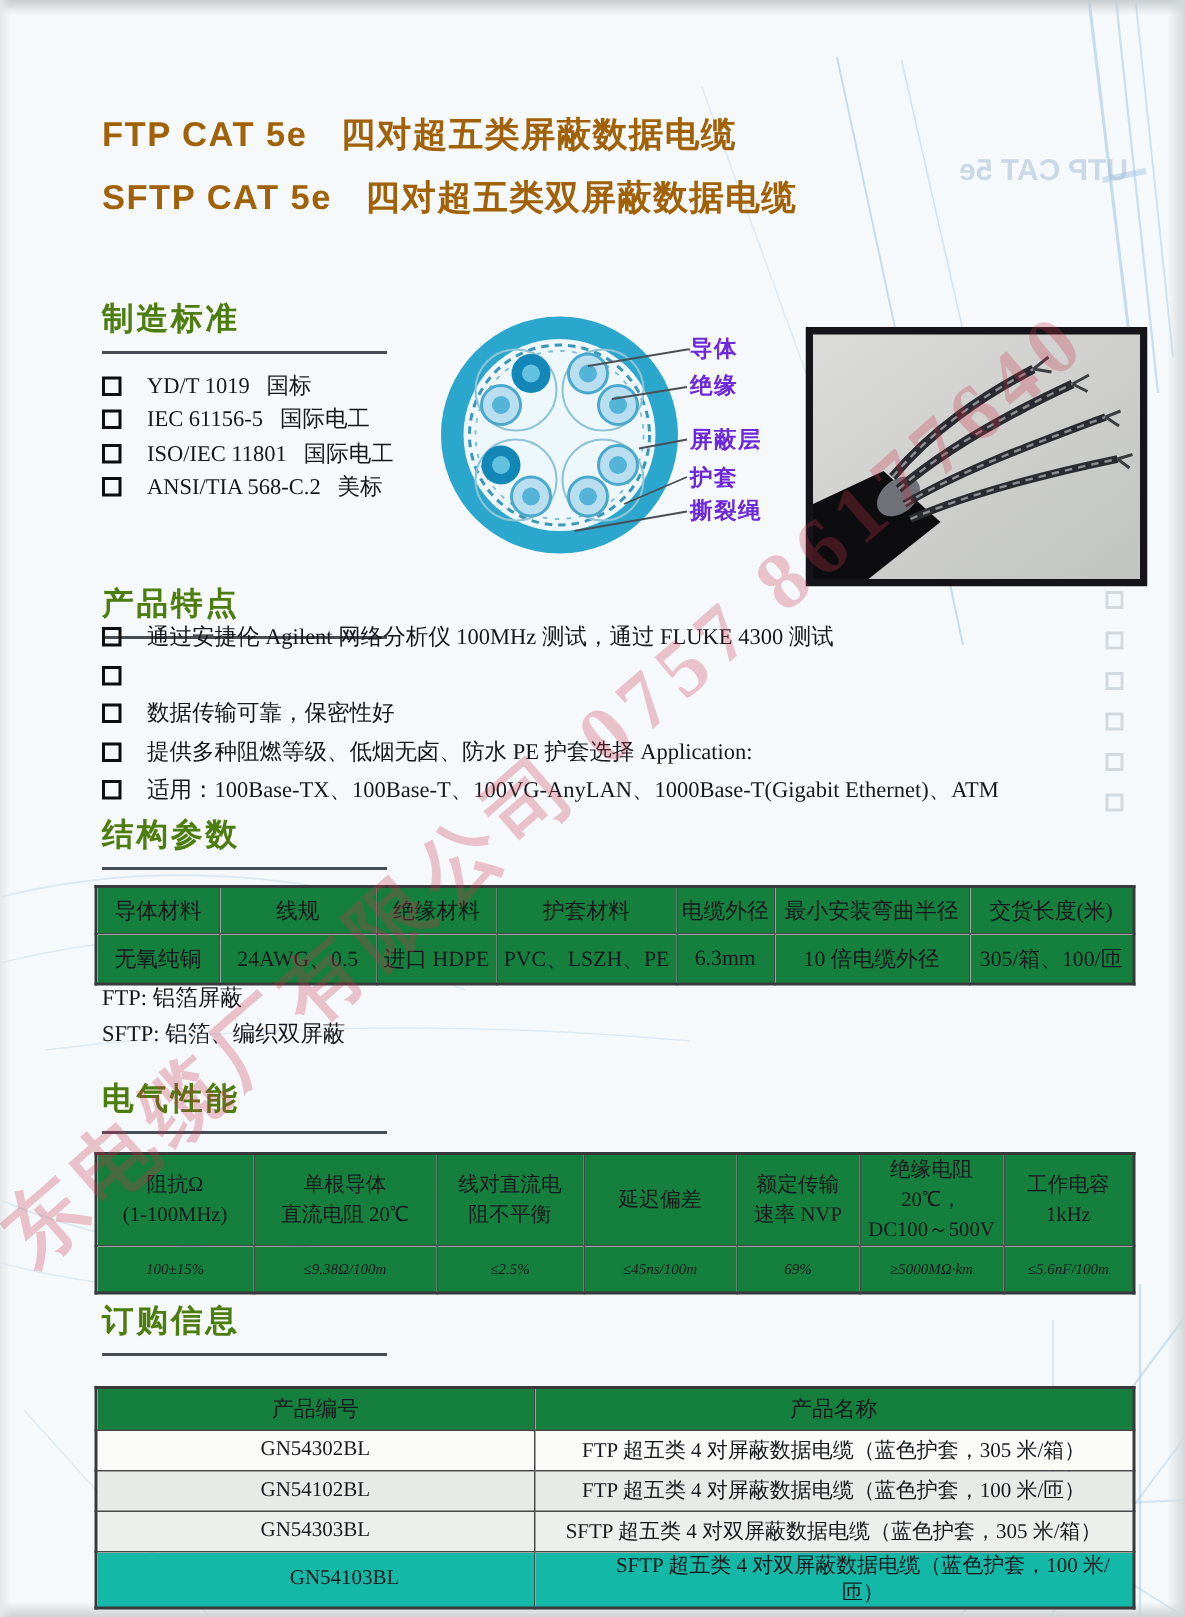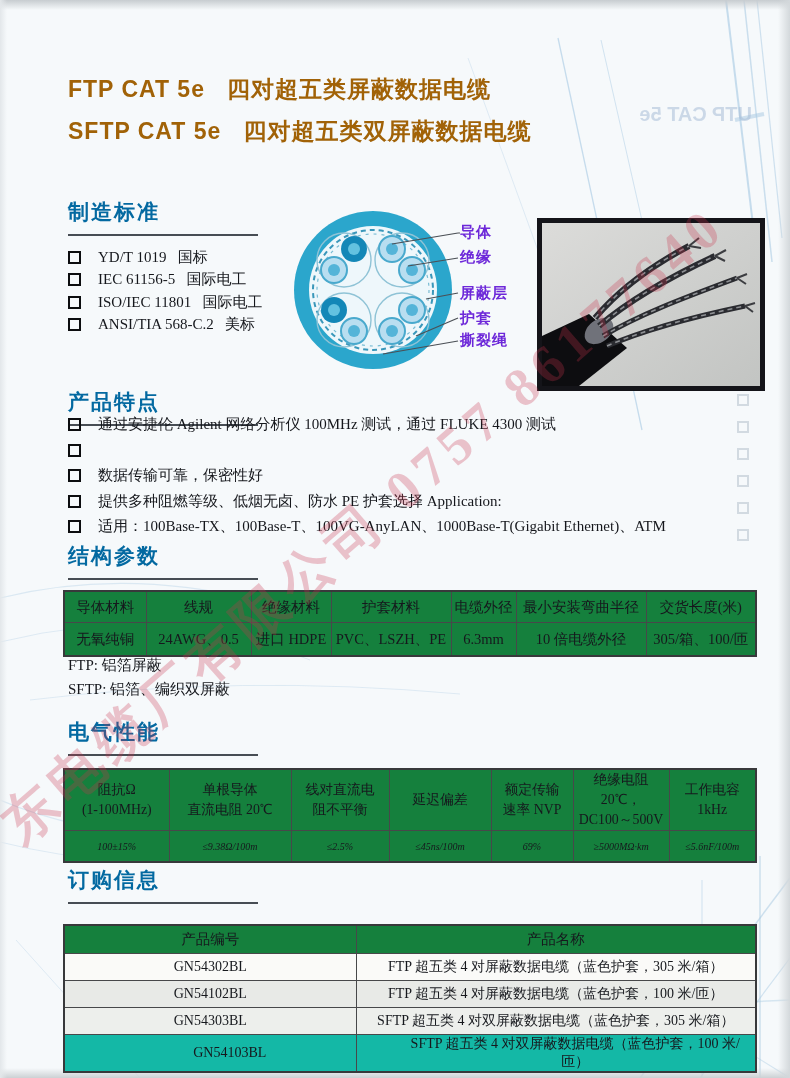--- a/index.html
+++ b/index.html
@@ -16,21 +16,21 @@
   .edge-left{left:0;top:0;width:7px;height:1078px;background:linear-gradient(90deg,#e3e7ea,rgba(255,255,255,0));}
 
   
   .title{font-family:"Liberation Sans",sans-serif;font-weight:700;font-size:23px;
          letter-spacing:1px;color:#a16207;}
   .t1{left:68px;top:74px;}
   .t2{left:68px;top:116px;}
 
   
   .sec-head{font-family:"Liberation Sans",sans-serif;font-weight:700;font-size:21px;
-            letter-spacing:2px;color:#0369a1;}
+            letter-spacing:2px;color:#4d7c0f;}
   .rule{height:2px;background:#474d54;}
 
   
   .blist{display:flex;flex-direction:column;}
   .blist .row{display:flex;align-items:center;}
   .sq{flex:0 0 auto;width:9px;height:9px;border:2px solid #0c0d0f;margin-right:17px;background:transparent;}
   .blist .txt{font-size:15px;color:#15171c;}
 
   .std-list .row{height:22.5px;}
   .feat-list .row{height:25.5px;}

